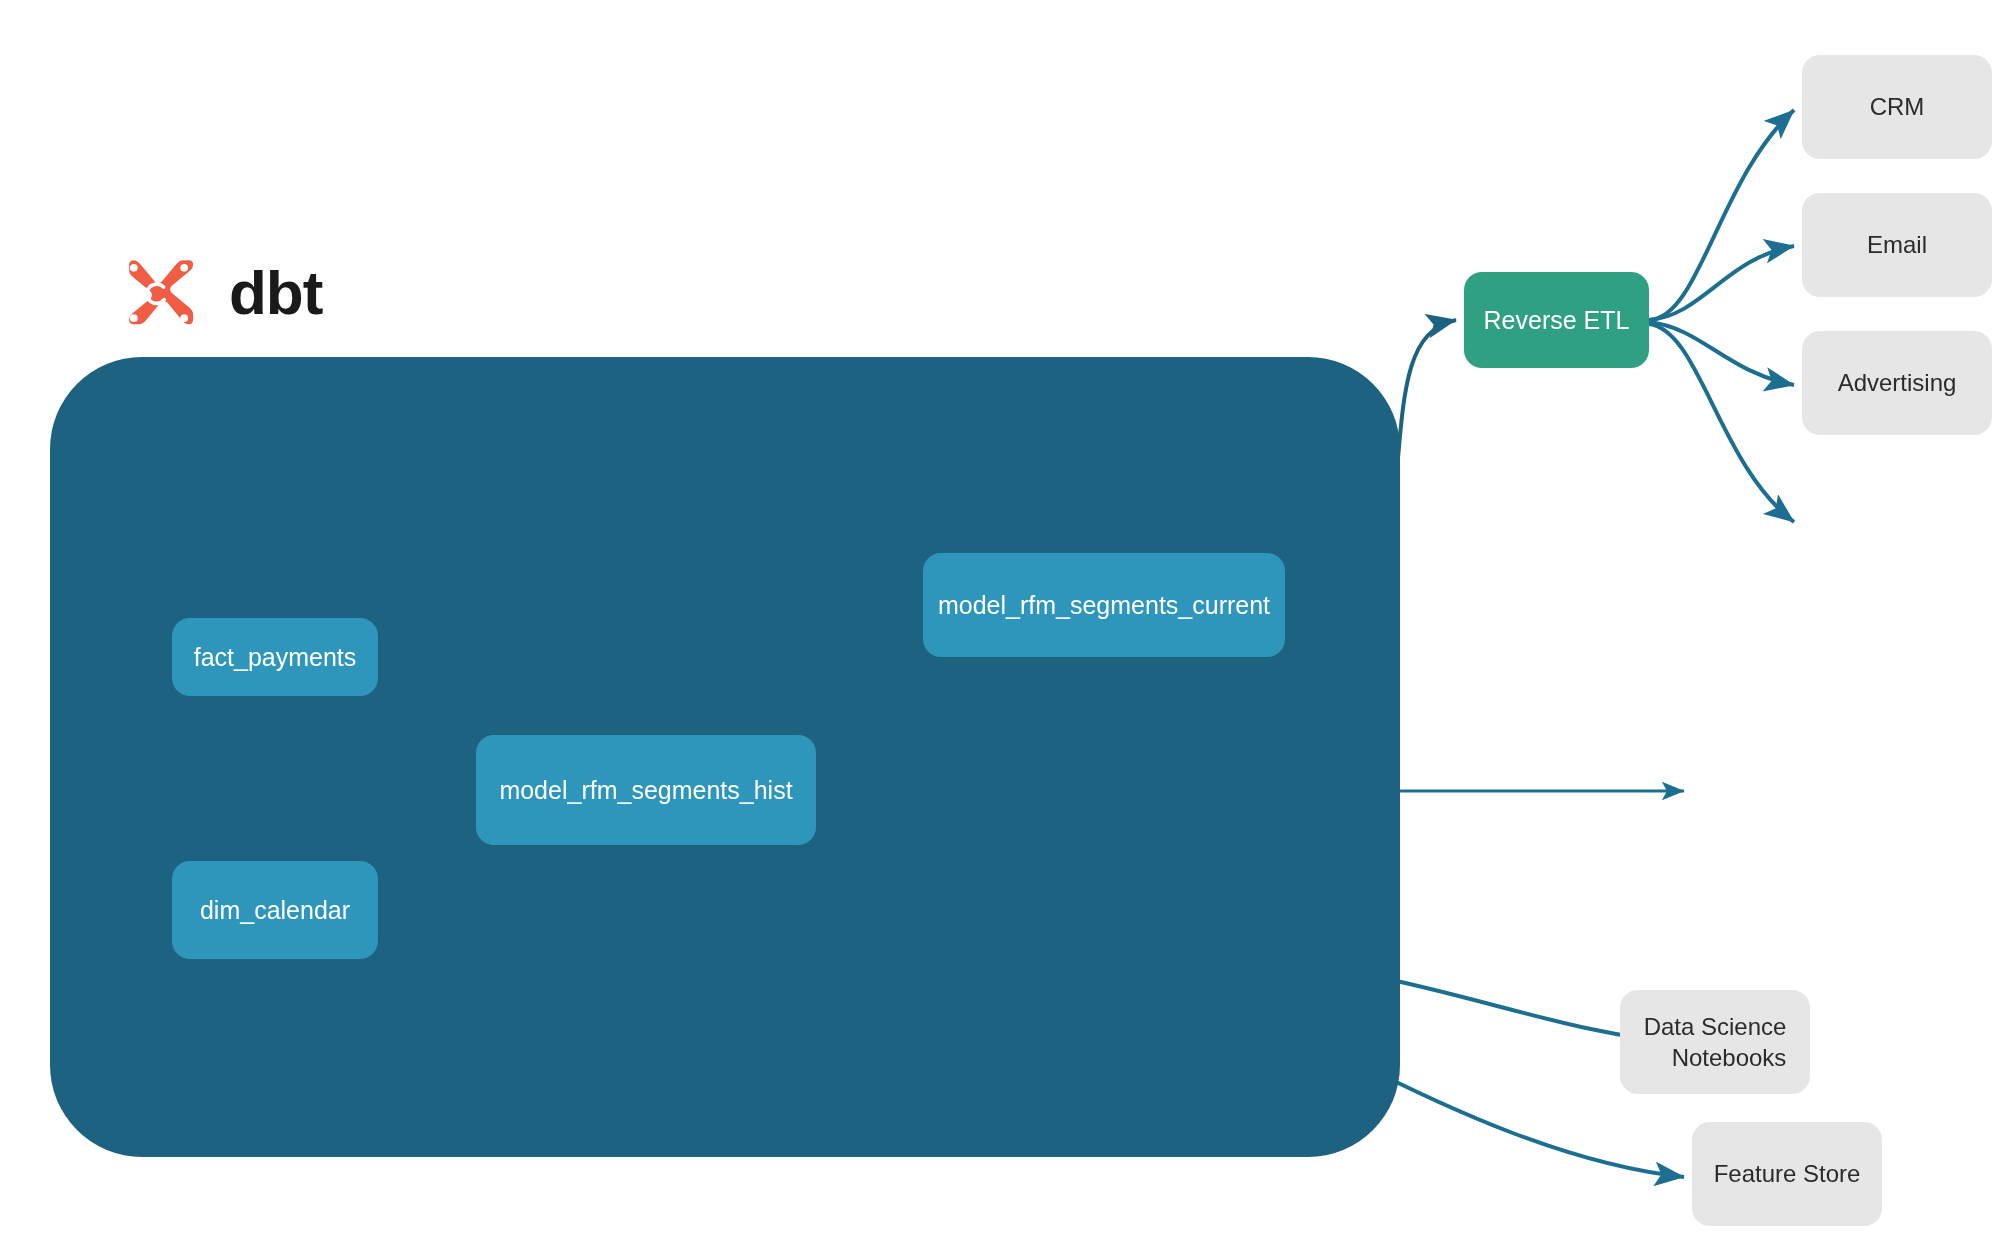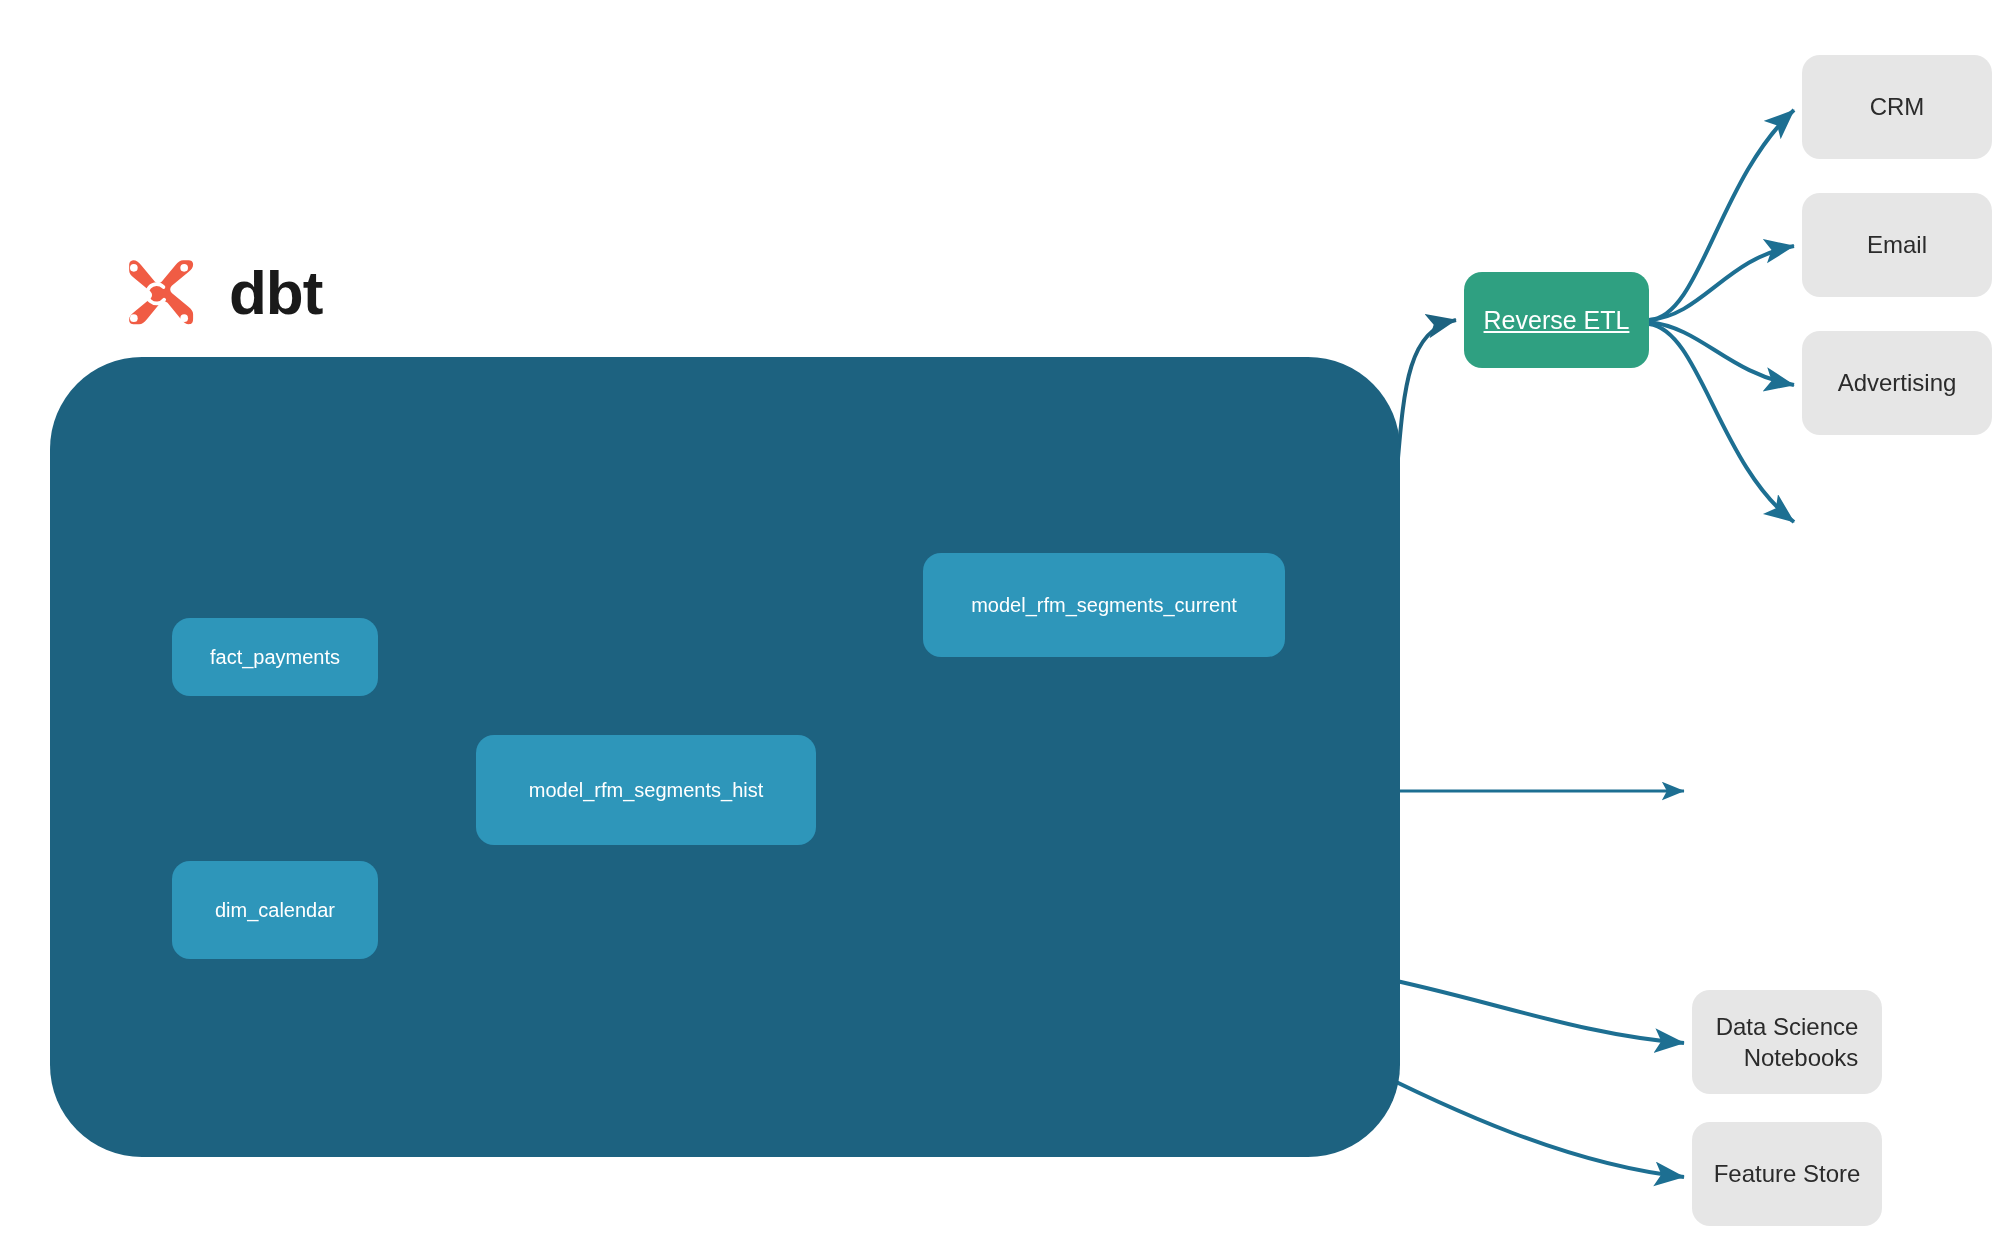--- a/index.html
+++ b/index.html
@@ -63,48 +63,47 @@
     align-items: center;
     justify-content: center;
     text-align: right;
     box-sizing: border-box;
     line-height: 1.3;
   }
   .node-model {
     background: #2e96ba;
     color: #ffffff;
     border-radius: 18px;
-    font-size: 20px;
+    font-size: 25px;
   }
   .node-reverse-etl {
     background: #2fa081;
     color: #ffffff;
     border-radius: 18px;
     font-size: 25px;
-    text-decoration: underline;
   }
   .node-dest {
     background: #e6e6e6;
     color: #2b2b2b;
     border-radius: 18px;
     font-size: 24px;
   }
 
   .n-fact-payments      { left: 172px;  top: 618px;  width: 206px; height: 78px; }
   .n-dim-calendar       { left: 172px;  top: 861px;  width: 206px; height: 98px; }
   .n-rfm-hist           { left: 476px;  top: 735px;  width: 340px; height: 110px; }
   .n-rfm-current        { left: 923px;  top: 553px;  width: 362px; height: 104px; }
   .n-reverse-etl        { left: 1464px; top: 272px;  width: 185px; height: 96px; }
 
   .n-crm                { left: 1802px; top: 55px;   width: 190px; height: 104px; }
   .n-email              { left: 1802px; top: 193px;  width: 190px; height: 104px; }
   .n-advertising        { left: 1802px; top: 331px;  width: 190px; height: 104px; }
   .n-sms-push           { left: 1802px; top: 469px;  width: 190px; height: 104px; }
   .n-bi-dashboards      { left: 1692px; top: 739px;  width: 190px; height: 104px; }
-  .n-ds-notebooks       { left: 1692px; top: 990px;  width: 190px; height: 104px; }
+  .n-ds-notebooks       { left: 1620px; top: 990px;  width: 190px; height: 104px; }
   .n-feature-store      { left: 1692px; top: 1122px; width: 190px; height: 104px; }
 </style>
 </head>
 <body>
 
 <div id="stage">
 
   <svg id="edge-layer" viewBox="0 0 2000 1246" xmlns="http://www.w3.org/2000/svg">
     <defs>
       <marker id="arrow-ext" markerWidth="9" markerHeight="9" refX="7.4" refY="3.1" orient="auto" markerUnits="strokeWidth">

